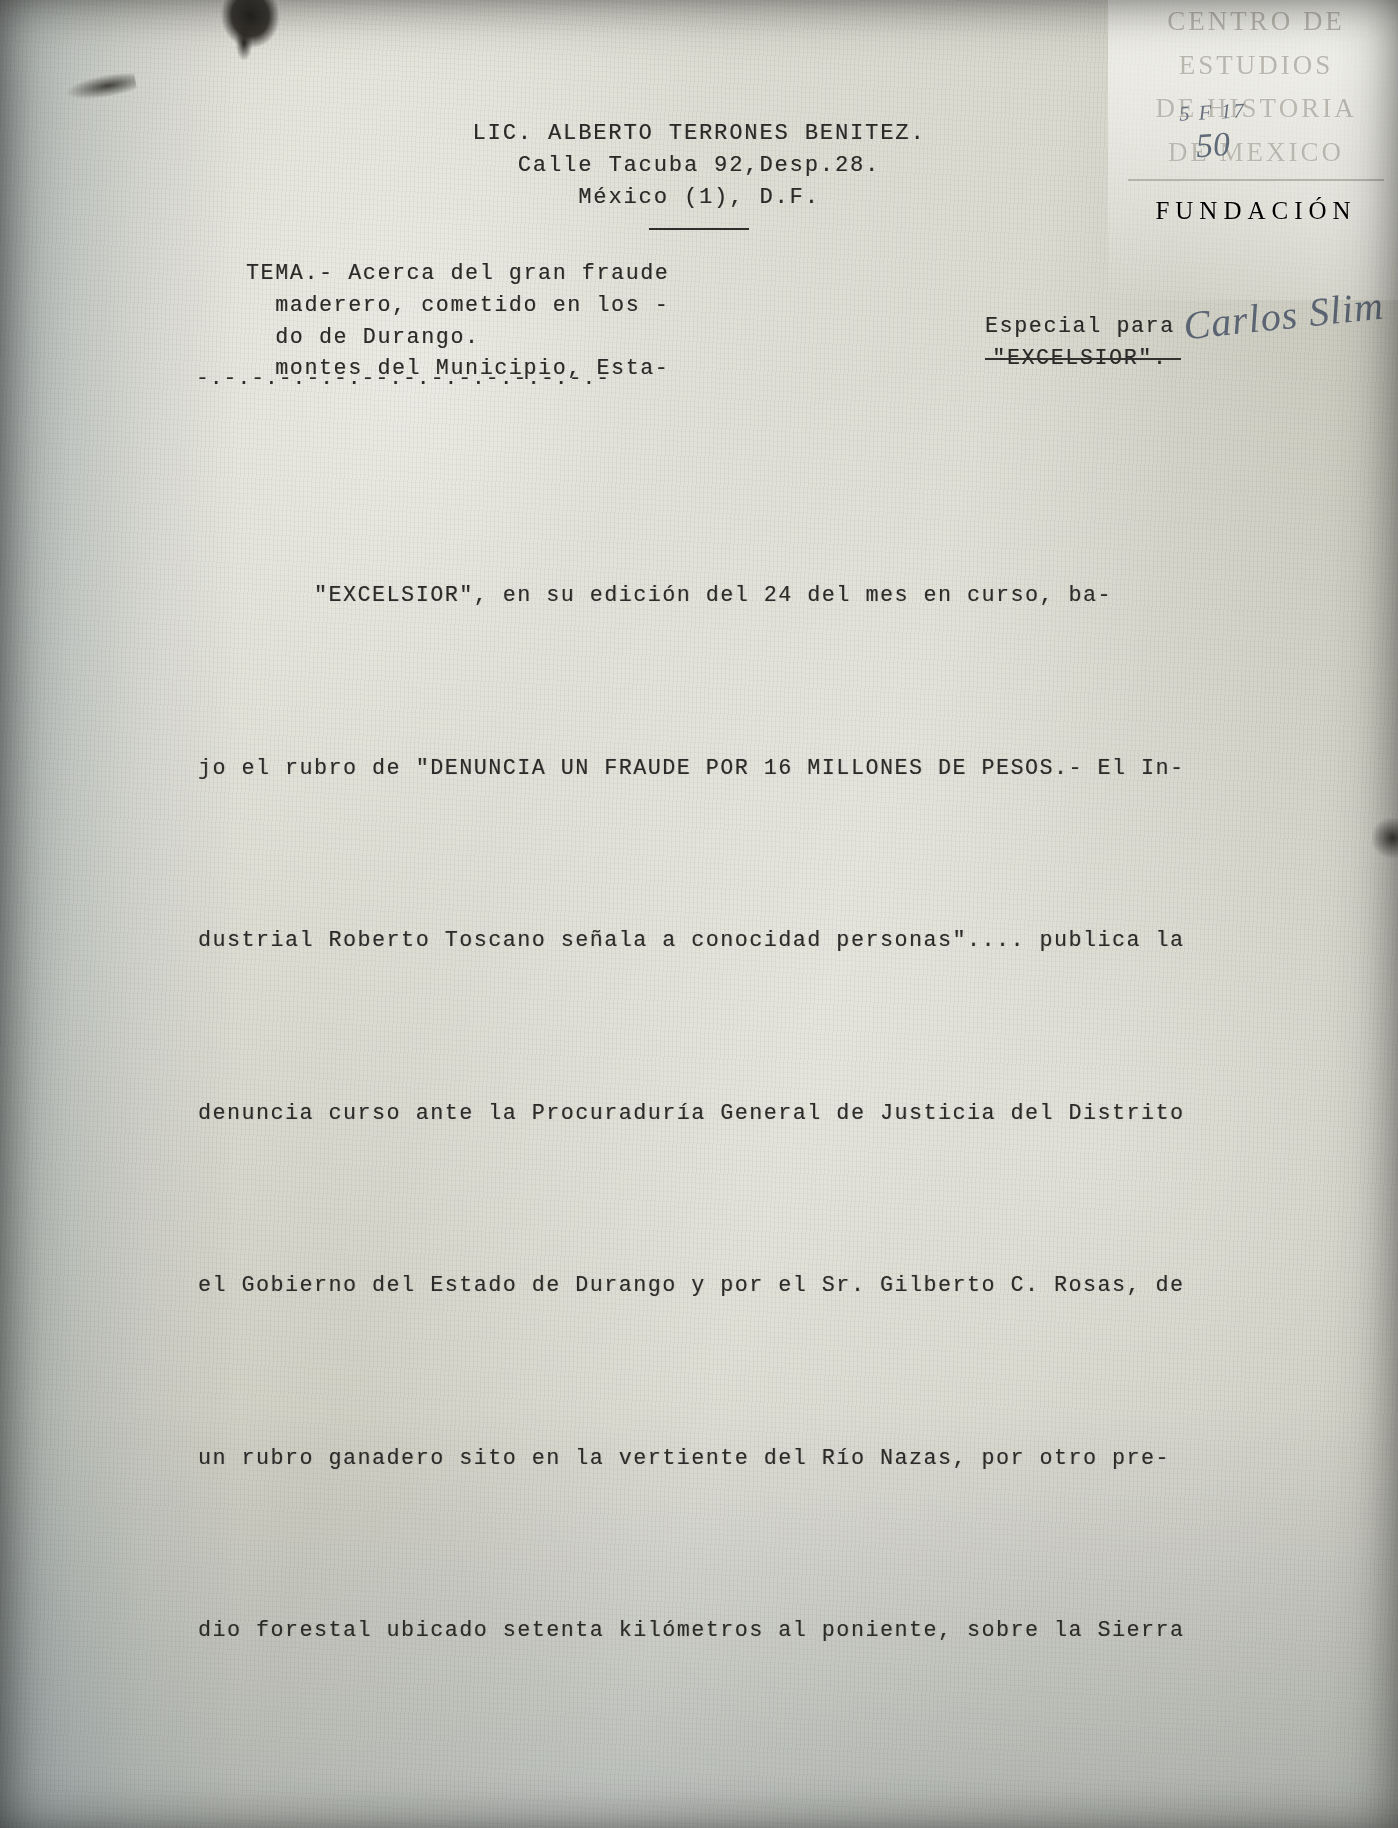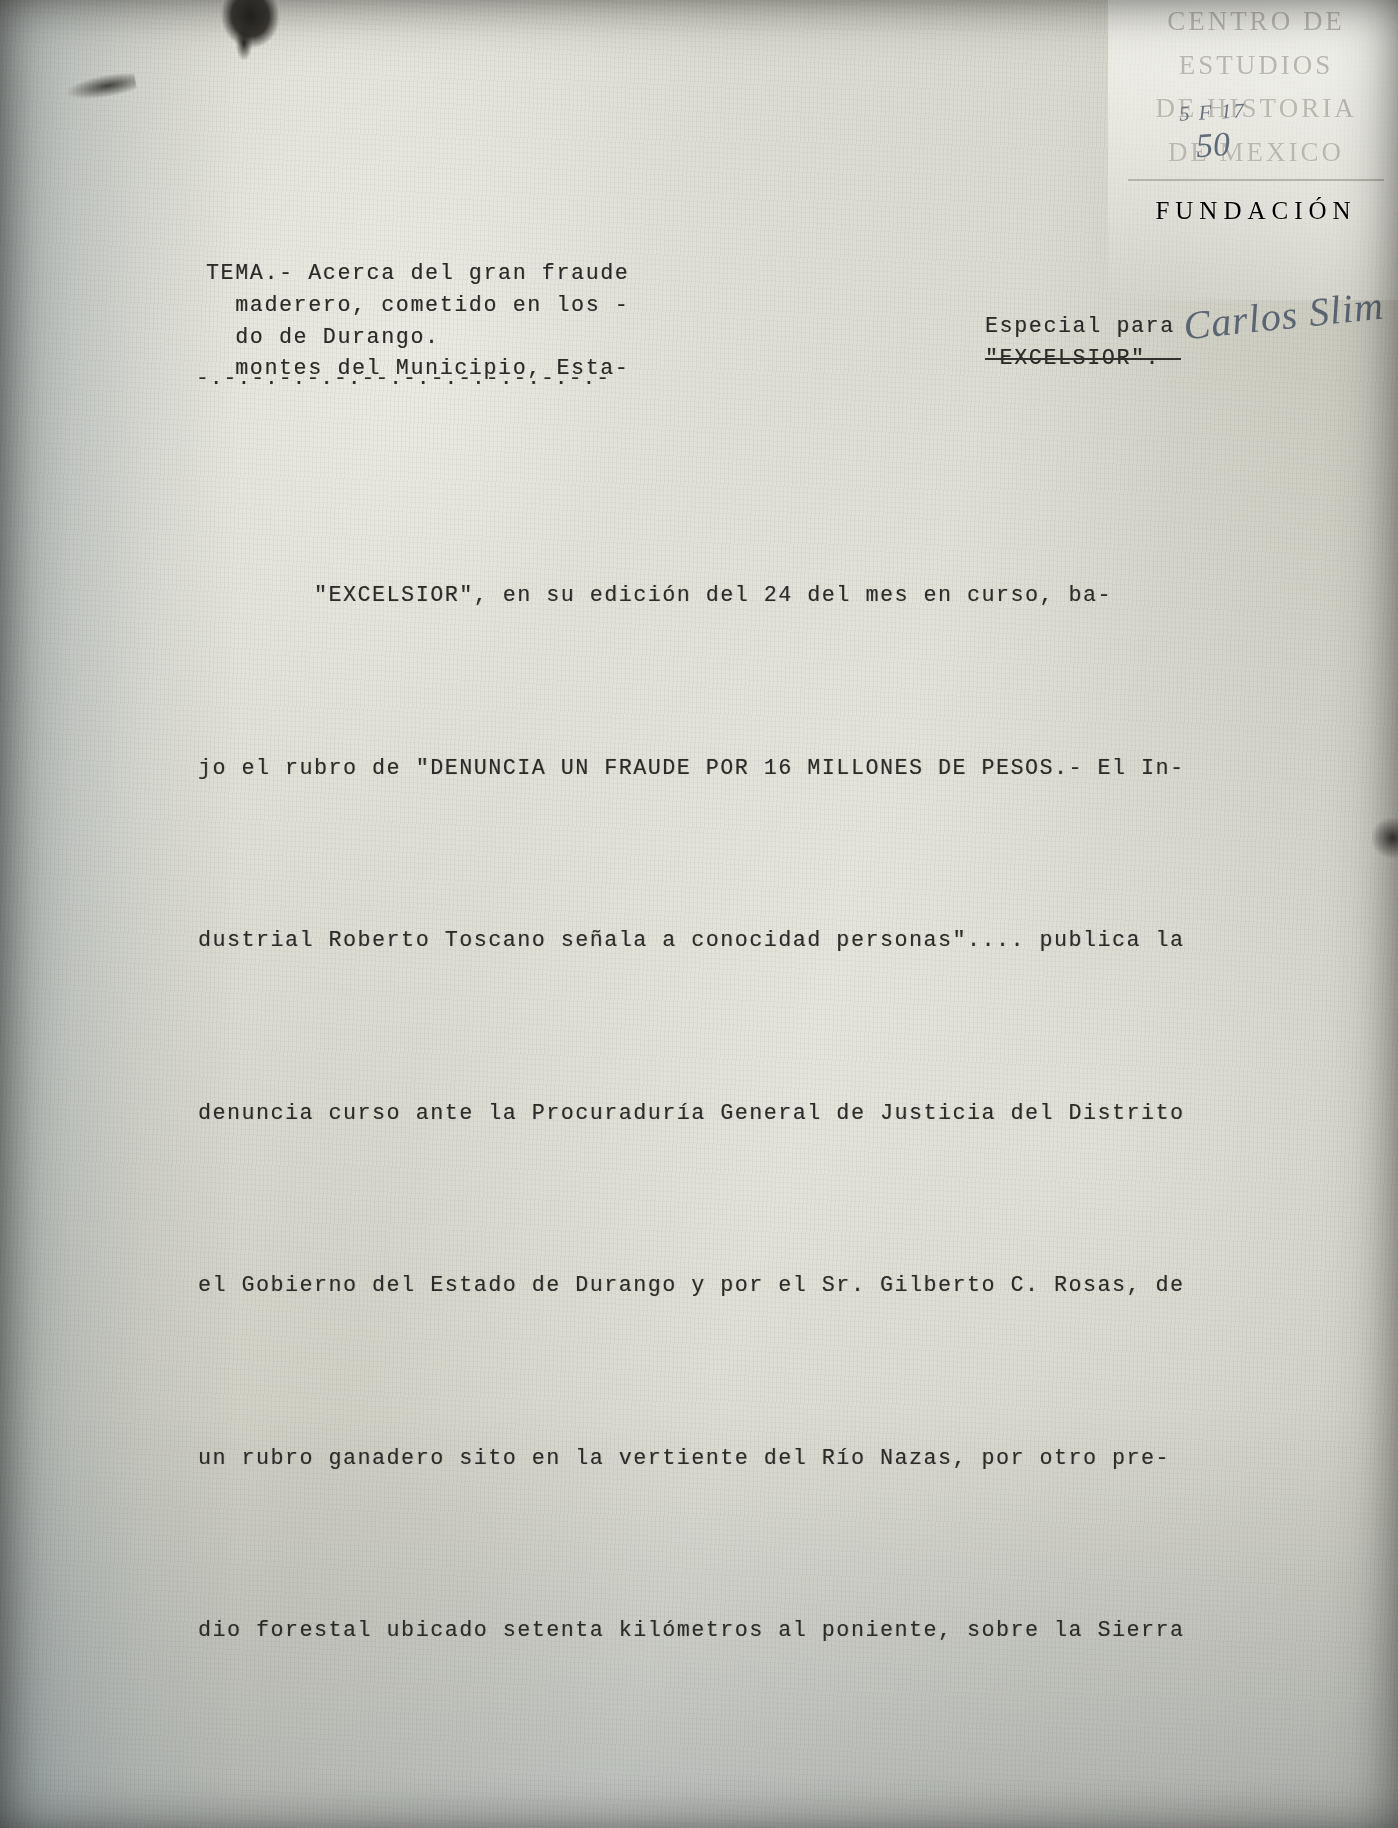--- a/index.html
+++ b/index.html
@@ -194,36 +194,38 @@
     left: 206px;
     top: 258px;
     line-height: 1.48;
   }
   .tema div {
     color: #2b2a28;
     font-size: 21.5px;
     letter-spacing: 1.7px;
     white-space: pre;
     text-shadow: 0.5px 0.4px 0.6px rgba(80,78,74,0.5);
+    margin-left: 40px;
   }
   .dashline {
     position: absolute;
     left: 196px;
     top: 368px;
     font-size: 21px;
     letter-spacing: 1.2px;
     color: #2c2b29;
     white-space: pre;
   }
 
   .especial {
     position: absolute;
     left: 985px;
     top: 310px;
     line-height: 1.5;
+    text-align: center;
   }
   .especial div {
     color: #2b2a28;
     font-size: 21.5px;
     letter-spacing: 1.7px;
     white-space: pre;
     text-shadow: 0.5px 0.4px 0.6px rgba(80,78,74,0.5);
   }
   .underline-excelsior {
     position: absolute;
@@ -273,20 +275,26 @@
     <div class="line">DE HISTORIA</div>
     <div class="line">DE MEXICO</div>
     <div class="rule"></div>
     <div class="line fund">FUNDACIÓN</div>
   </div>
 
   <div class="handwrite hw-num-small">5 F 17</div>
   <div class="handwrite hw-num-big">50</div>
   <div class="handwrite hw-signature">Carlos Slim</div>
 
+  <div class="letterhead">
+    <div>LIC. ALBERTO TERRONES BENITEZ.</div>
+    <div>Calle Tacuba 92,Desp.28.</div>
+    <div>México (1), D.F.</div>
+    <div class="lh-rule"></div>
+  </div>
 
   <div class="tema">
     <div>TEMA.- Acerca del gran fraude</div>
     <div>  maderero, cometido en los -</div>
     <div>  do de Durango.</div>
     <div>  montes del Municipio, Esta-</div>
   </div>
   <div class="dashline tw">-.-.-.-.-.-.--.-.-.-.-.-.-.-.-</div>
 
   <div class="especial">

